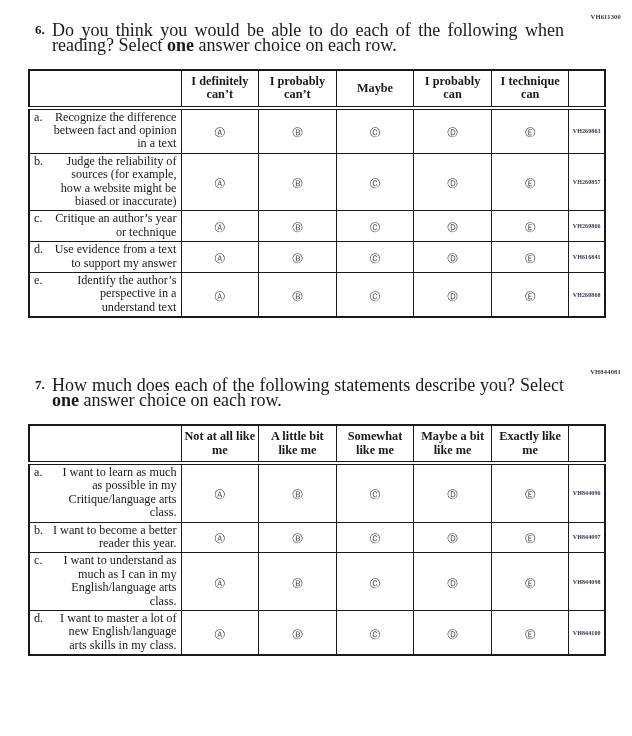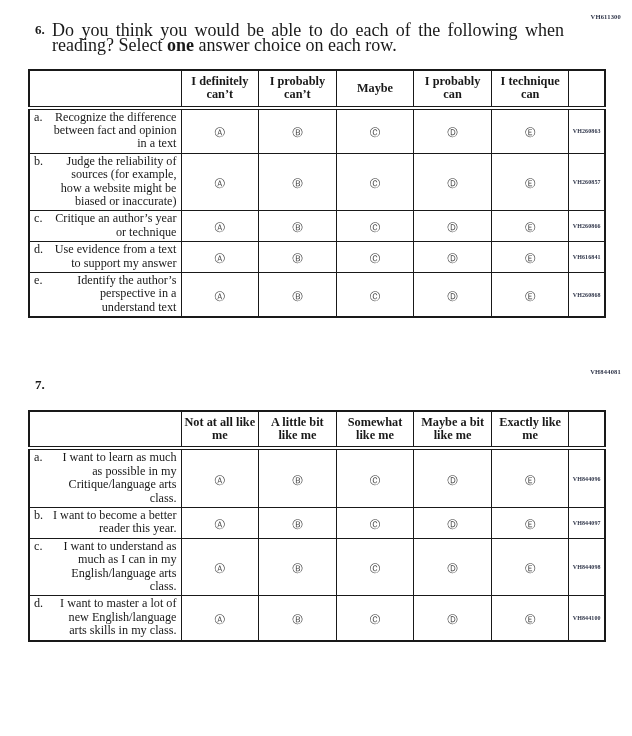--- a/index.html
+++ b/index.html
@@ -209,20 +209,21 @@
           <td class="code">VH260868</td>
         </tr>
       </tbody>
     </table>
   </section>
 
   <section class="question">
     <div class="form-code">VH844081</div>
     <div class="prompt">
       <span class="qnum">7.</span>
+      <span class="qtext"><span>How much does each of the following statements describe you? Select </span><b>one</b><span> answer choice on each row.</span></span>
     </div>
 
     <table class="grid">
       <colgroup>
         <col style="width:152px">
           <col style="width:77.6px">
           <col style="width:77.6px">
           <col style="width:77.6px">
           <col style="width:77.6px">
           <col style="width:77.6px">

